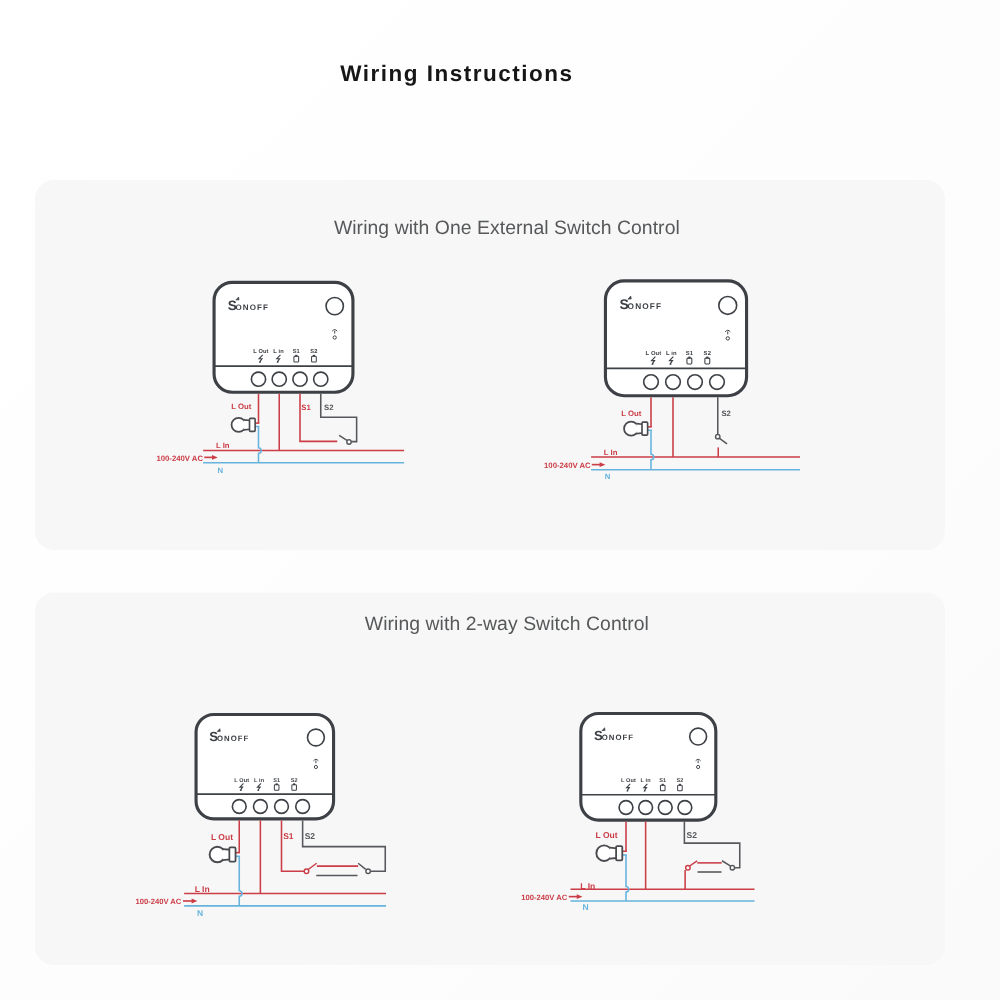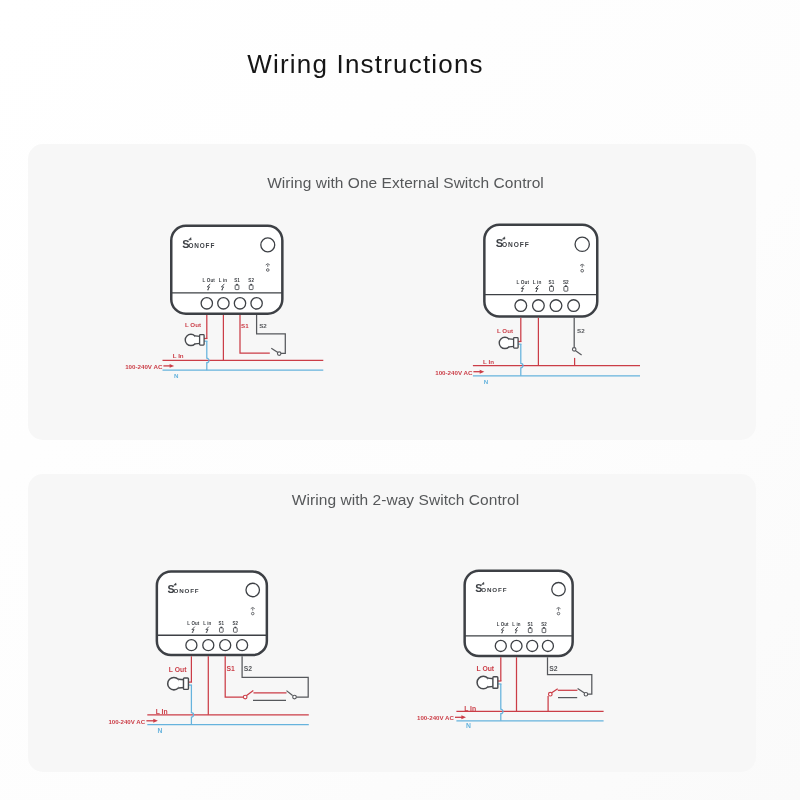--- a/index.html
+++ b/index.html
@@ -1,21 +1,21 @@
 <!DOCTYPE html>
 <html><head>
 <meta charset="utf-8">
 <style>
   * { margin:0; padding:0; box-sizing:border-box; }
   html,body { width:800px; height:800px; background:#fff; overflow:hidden;
     font-family:"Liberation Sans", sans-serif; }
   .page { position:relative; width:800px; height:800px;
     background:linear-gradient(135deg,#ffffff 0%,#fdfdfd 60%,#fafafa 100%); }
   h1 { position:absolute; left:0; top:49.3px; width:731px; text-align:center;
-    font-size:26px; font-weight:normal; color:#161616; letter-spacing:1.2px; }
+    font-size:18px; font-weight:bold; color:#161616; letter-spacing:1.2px; }
   .card { position:absolute; left:28px; width:728px; background:#f7f7f7;
     border-radius:15px; }
   .c1 { top:144px; height:295.5px; }
   .c2 { top:474px; height:298px; }
   .ct { position:absolute; left:5px; width:801px; text-align:center;
     font-size:15.5px; color:#56585a; letter-spacing:0.05px; }
   .t1 { top:174.4px; }
   .t2 { top:491.2px; }
   svg { position:absolute; left:0; top:0; }
 </style>

